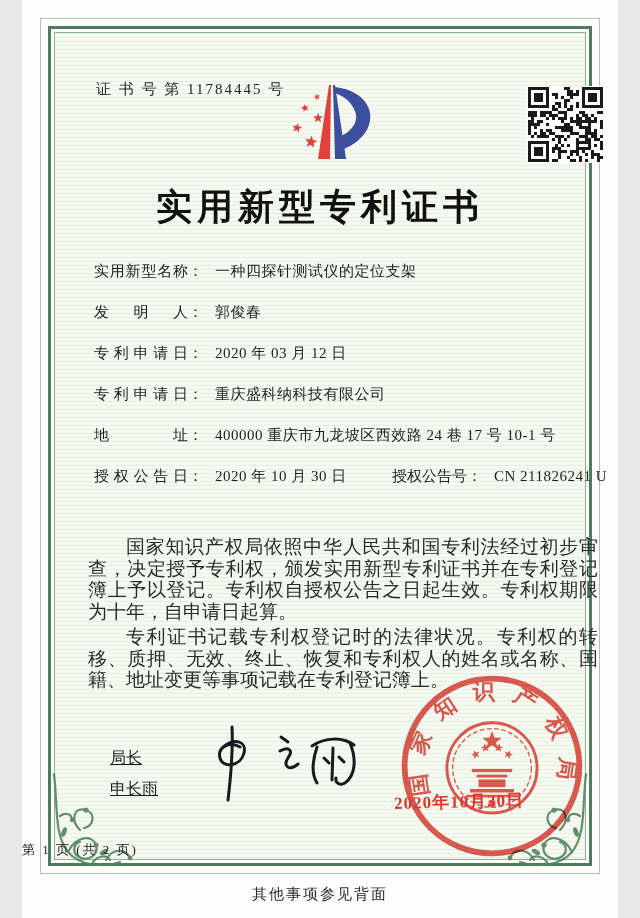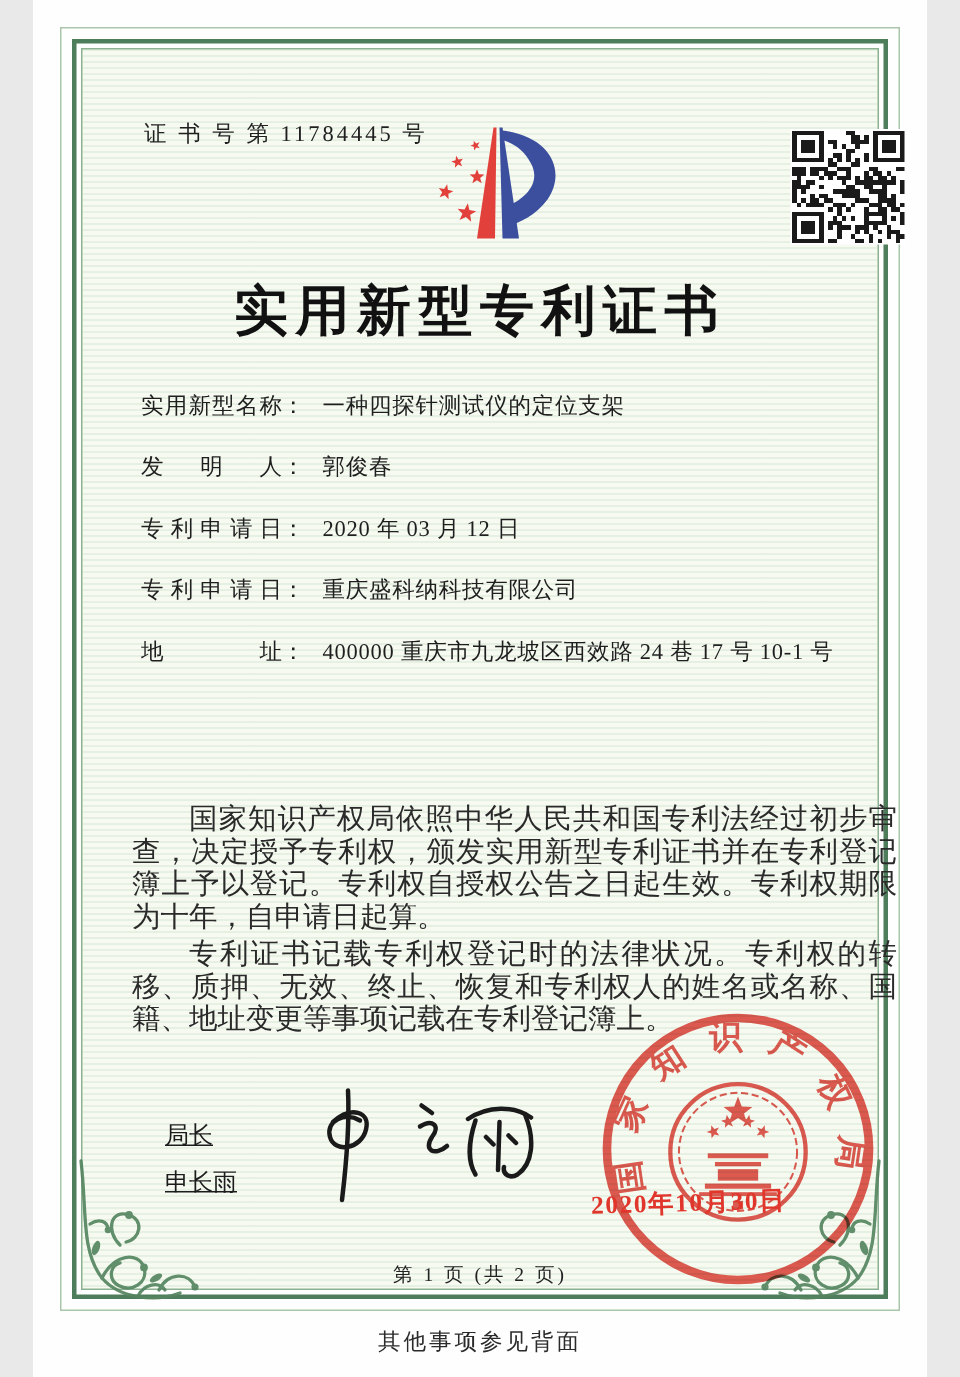--- a/index.html
+++ b/index.html
@@ -49,21 +49,21 @@
   .signer{position:absolute; left:88px; top:742px; font-size:16px; line-height:31px; color:#1c1c1c;text-decoration:underline;}
   .sig-svg{position:absolute; left:162px; top:720px;}
 
   
   .seal-svg{position:absolute; left:374px; top:670px; mix-blend-mode:multiply;}
   .seal-date{position:absolute; left:372px; top:790px; width:160px;
     color:#e0362c; font-size:17px; font-weight:700; letter-spacing:1px;
     transform:rotate(-1.5deg); white-space:nowrap;}
 
   
-  .page-footer{position:absolute; left:0; right:0; top:841px; text-align:center;
+  .page-footer{position:absolute; left:0; right:0; top:841px; text-align:left;
     font-size:13px; letter-spacing:2px; color:#222;}
   .back-note{position:absolute; left:0; right:0; top:885px; text-align:center;
     font-size:15px; letter-spacing:2px; color:#2a2a2a;}
 </style>
 </head>
 <body>
 
 <div class="page">
 
   <div class="frame-outer"></div>
@@ -360,20 +360,23 @@
     </div>
     <div class="frow">
       <span class="flabel">专利申请日</span><span class="fcolon">：</span><span class="fvalue">2020 年 03 月 12 日</span>
     </div>
     <div class="frow">
       <span class="flabel">专利申请日</span><span class="fcolon">：</span><span class="fvalue">重庆盛科纳科技有限公司</span>
     </div>
     <div class="frow">
       <span class="flabel">地址</span><span class="fcolon">：</span><span class="fvalue">400000 重庆市九龙坡区西效路 24 巷 17 号 10-1 号</span>
     </div>
+    <div class="frow grant-row">
+      <span class="grant-pair1"><span class="flabel">授权公告日</span><span class="fcolon">：</span><span class="fvalue">2020 年 10 月 30 日</span></span><span>授权公告号</span><span class="fcolon">：</span><span class="fvalue">CN 211826241 U</span>
+    </div>
   </div>
 
   <div class="paras">
     <p>国家知识产权局依照中华人民共和国专利法经过初步审查，决定授予专利权，颁发实用新型专利证书并在专利登记簿上予以登记。专利权自授权公告之日起生效。专利权期限为十年，自申请日起算。</p>
     <p>专利证书记载专利权登记时的法律状况。专利权的转移、质押、无效、终止、恢复和专利权人的姓名或名称、国籍、地址变更等事项记载在专利登记簿上。</p>
   </div>
 
   <div class="signer">
     <div>局长</div>
     <div>申长雨</div>

